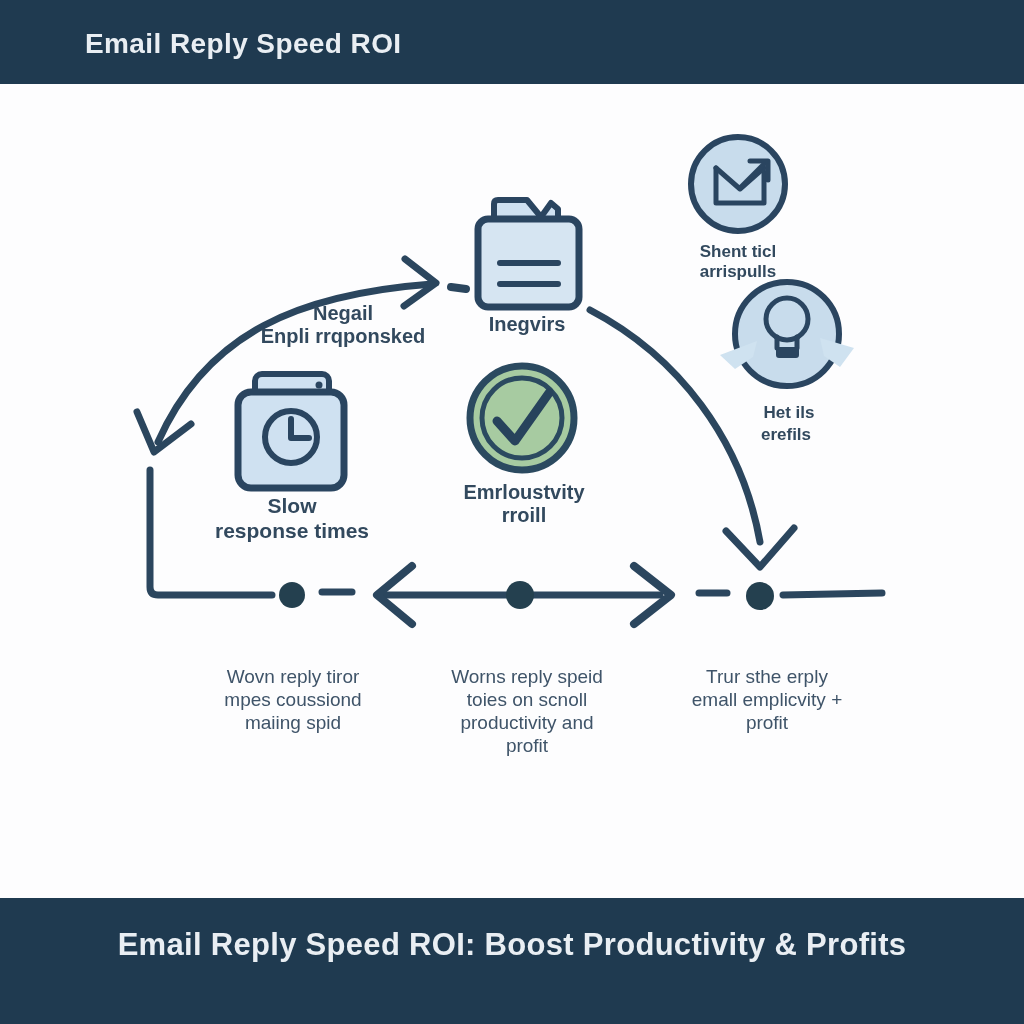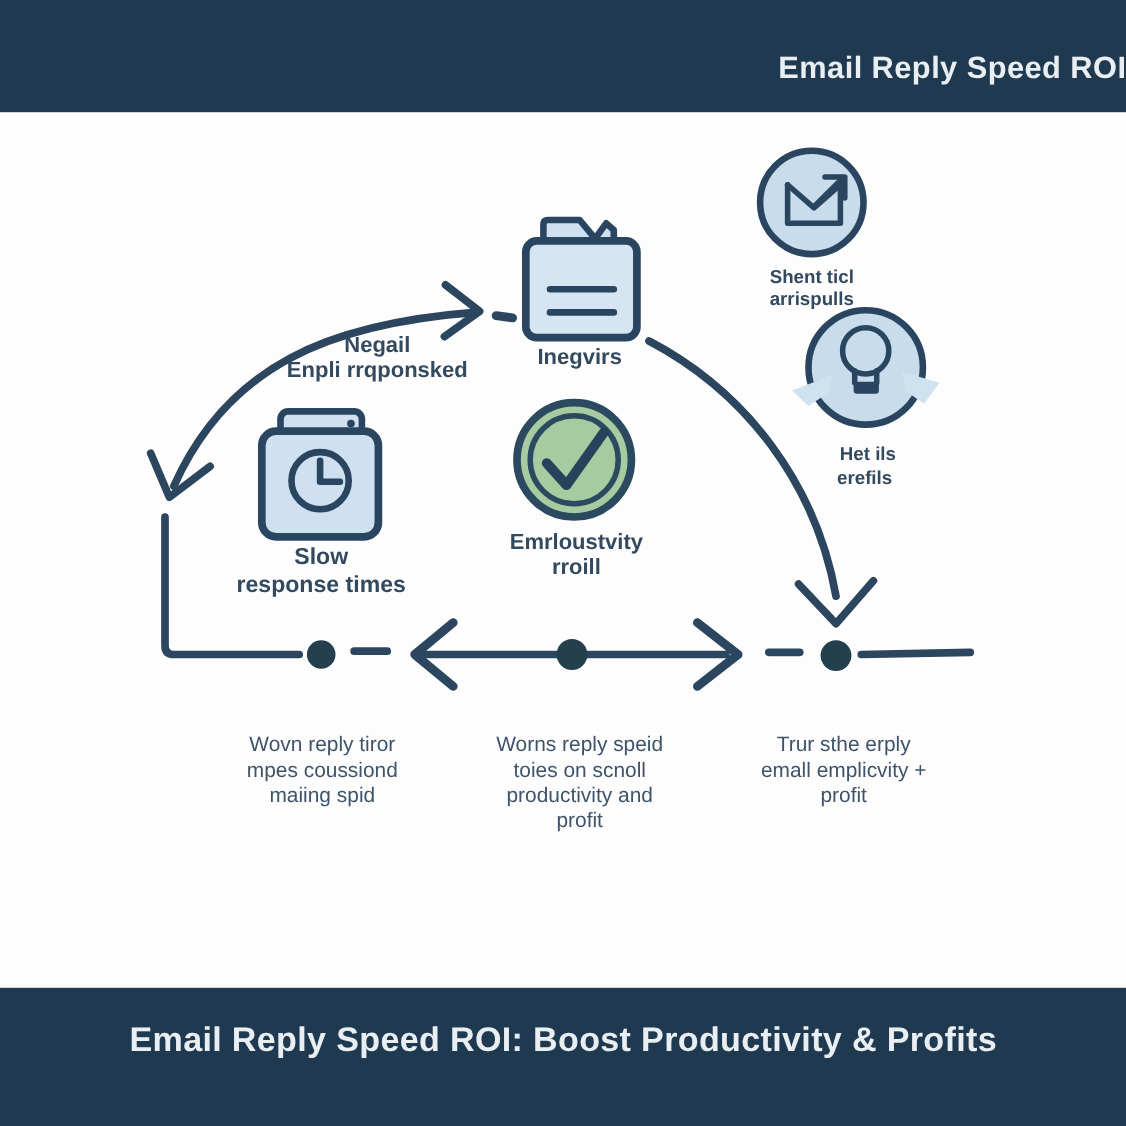--- a/index.html
+++ b/index.html
@@ -5,21 +5,21 @@
   html,body{margin:0;padding:0;}
   body{
     width:1024px;height:1024px;overflow:hidden;position:relative;
     background:#fdfdfe;font-family:"Liberation Sans","DejaVu Sans",sans-serif;
   }
   .bar{
     position:absolute;left:0;width:1024px;background:#1f3a50;color:#e9eef3;
     display:flex;box-sizing:border-box;
   }
   .bar.header{
-    top:0;height:102px;align-items:flex-end;padding:4px 0 24px 85px;justify-content:flex-end;
+    top:0;height:84px;align-items:flex-end;padding:4px 0 24px 85px;
   }
   .bar.footer{
     bottom:0;height:126px;align-items:center;justify-content:center;
     padding-bottom:32px;
   }
   .bar.header .title{font-size:28px;font-weight:bold;letter-spacing:.4px;}
   .bar.footer .title{font-size:31px;font-weight:bold;letter-spacing:.3px;}
   svg#diagram{position:absolute;top:0;left:0;}
   text{font-family:"Liberation Sans","DejaVu Sans",sans-serif;}
   .lbl{font-size:20px;font-weight:600;fill:#32495e;}

